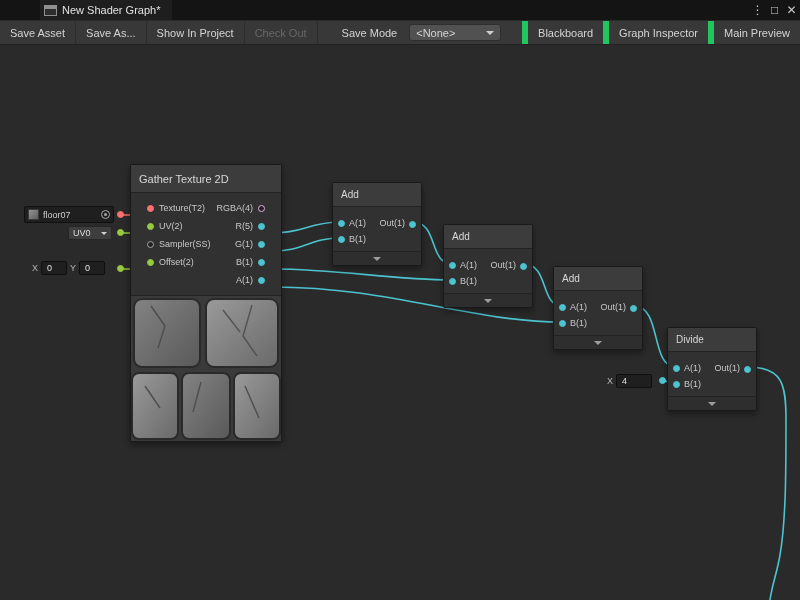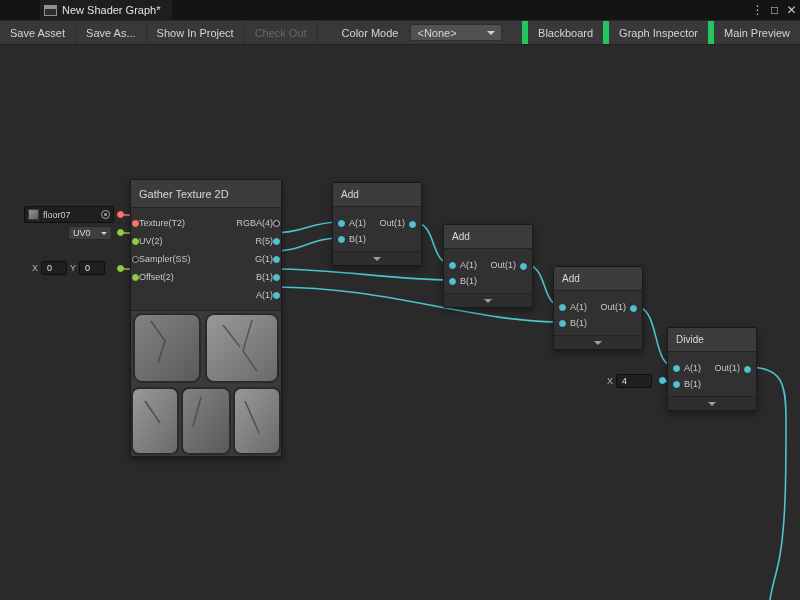--- a/index.html
+++ b/index.html
@@ -47,26 +47,26 @@
   .node-header { background:#3c3c3c; color:#d8d8d8; padding:0 8px; display:flex; align-items:center;
                  border-bottom:1px solid #232323; }
   .dot { width:7px; height:7px; border-radius:50%; background:#222; flex:none;
          border:1.5px solid var(--port-float); cursor:crosshair; }
   .dot.f   { border-color:var(--port-float); }   .dot.f.c   { background:var(--port-float); }
   .dot.v2  { border-color:var(--port-vec2); }    .dot.v2.c  { background:var(--port-vec2); }
   .dot.v4  { border-color:var(--port-vec4); }
   .dot.tex { border-color:var(--port-tex); }     .dot.tex.c { background:var(--port-tex); }
   .dot.ss  { border-color:var(--port-sampler); }
 
-  .gather { left:130px; top:179px; width:152px; }
+  .gather { left:130px; top:164px; width:152px; }
   .gather .node-header { height:28px; font-size:11px; }
   .gather-ports { position:relative; height:102px; background:#313131; font-size:9px; }
   .in-col  { position:absolute; left:0;  top:6px; }
   .out-col { position:absolute; right:0; top:6px; }
-  .prow { height:18px; display:flex; align-items:center; padding:0 1px;text-align:center; }
+  .prow { height:18px; display:flex; align-items:center; gap:5px; padding:0 16px;text-align:center; }
   .out-col .prow { flex-direction:row-reverse; }
   .gather-preview { height:146px; border-top:1px solid #232323; overflow:hidden; background:#3c3c3c; }
 
   .op { width:90px; font-size:9px; }
   .op .node-header { height:24px; font-size:10px; }
   .op-body { position:relative; height:44px; background:#313131; }
   .op-row1 { position:absolute; top:8px; left:0; right:0; height:16px; display:flex;
              align-items:center; justify-content:space-between; padding:0 5px; }
   .pin  { display:flex; align-items:center; gap:4px; }
   .pout { display:flex; align-items:flex-end; gap:4px; flex-direction:row-reverse; }
@@ -136,21 +136,21 @@
       <span class="win-ctl">□</span>
       <span class="win-ctl">✕</span>
     </div>
   </div>
 
   <div class="toolbar">
     <div class="tb-btn">Save Asset</div>
     <div class="tb-btn">Save As...</div>
     <div class="tb-btn">Show In Project</div>
     <div class="tb-btn disabled">Check Out</div>
-    <div class="cm-label">Color Mode</div>
+    <div class="cm-label">Save Mode</div>
     <div class="dropdown">
       <span>&lt;None&gt;</span>
       <span class="tri-down"></span>
     </div>
     <div class="right-group">
       <div class="tb-btn">Blackboard</div>
       <div class="tb-btn">Graph Inspector</div>
       <div class="tb-btn">Main Preview</div>
     </div>
   </div>

